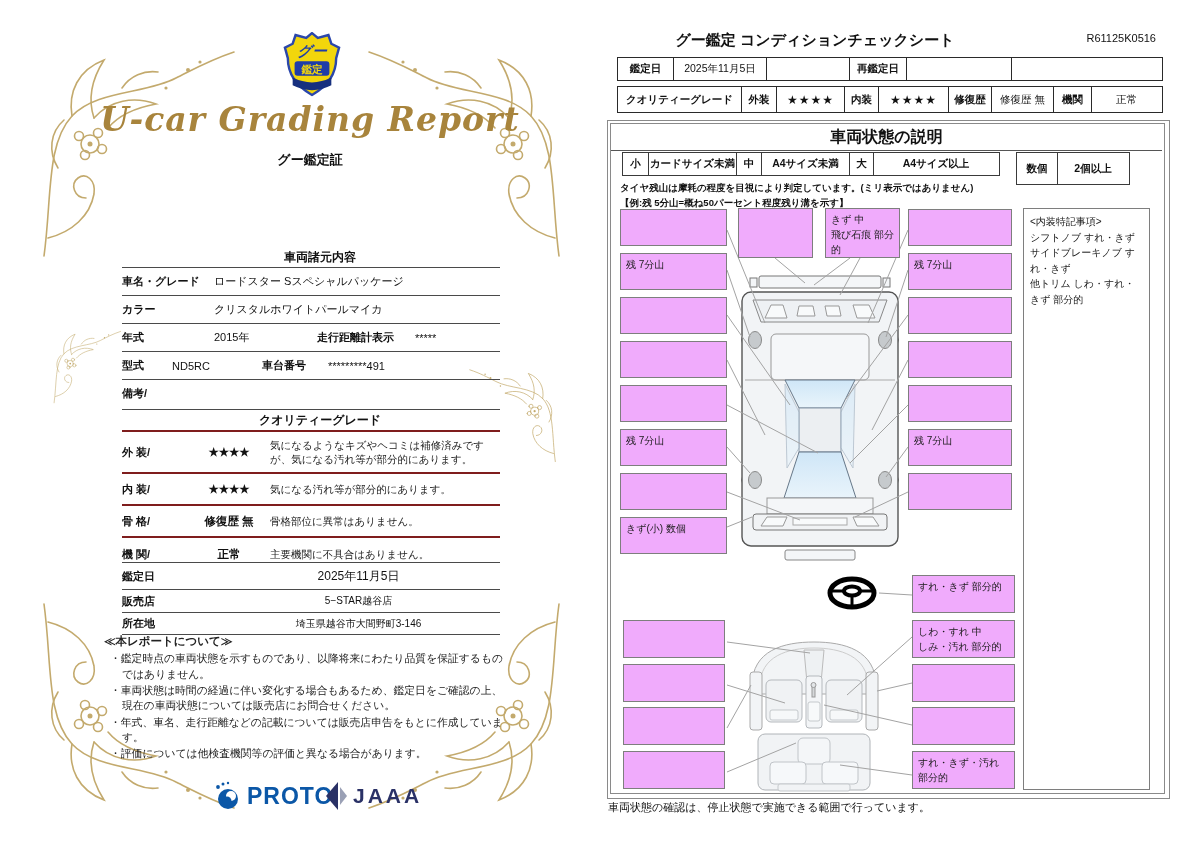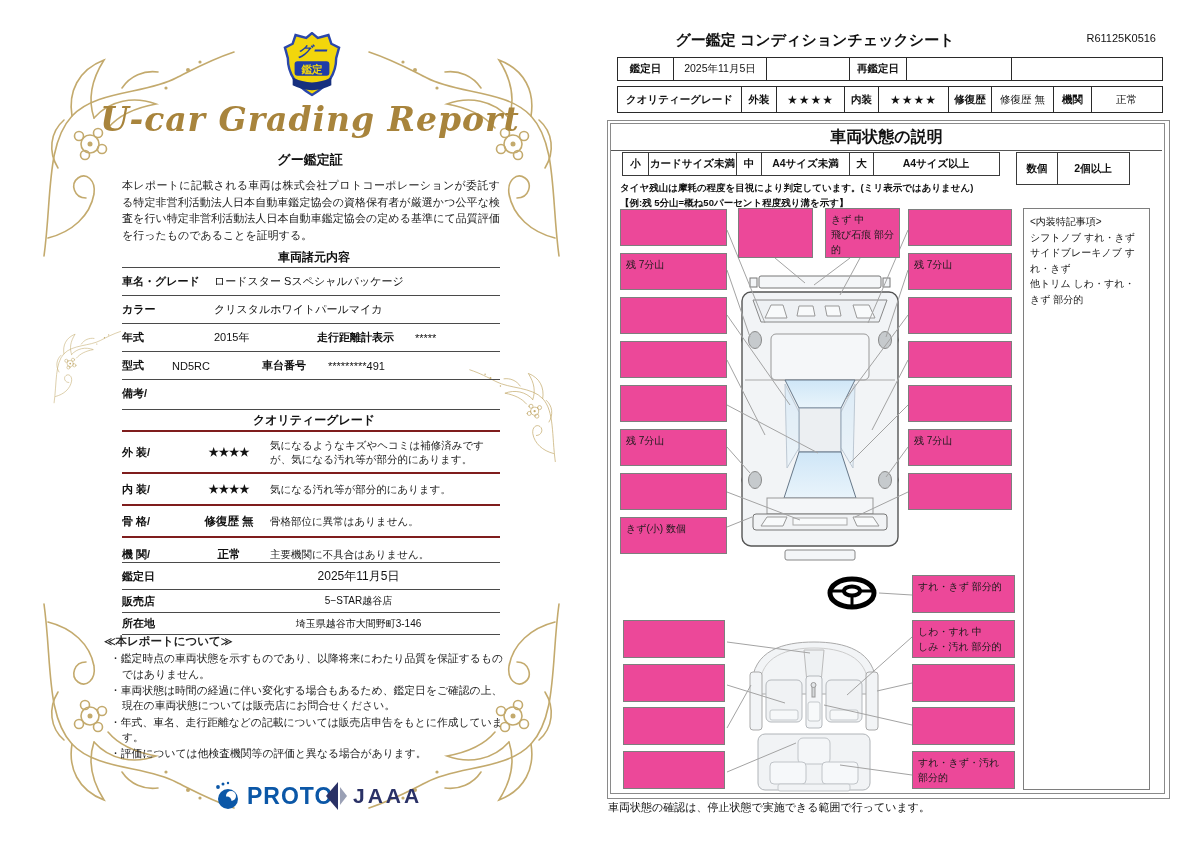--- a/index.html
+++ b/index.html
@@ -6,21 +6,21 @@
   #app{position:relative;width:1200px;height:848px;background:#ffffff;overflow:hidden;
        font-family:"Liberation Sans",sans-serif;color:#111;}
   .abs{position:absolute;}
   svg{display:block;}
   
   .script-title{left:70px;top:100px;width:480px;text-align:center;
     font-family:"DejaVu Serif",serif;font-style:italic;font-weight:bold;
     font-size:33px;color:#a8843c;letter-spacing:1px;}
   .cert-sub{left:90px;top:151px;width:440px;text-align:center;font-size:13px;font-weight:bold;}
   .intro{left:122px;top:177px;width:378px;font-size:11px;line-height:1.5;text-align:justify;color:#222;}
-  .sec-title{width:378px;left:125px;text-align:center;font-weight:bold;font-size:12px;}
+  .sec-title{width:378px;left:131px;text-align:center;font-weight:bold;font-size:12px;}
   .ltable{left:122px;top:267px;width:378px;font-size:11px;}
   .lrow{display:flex;align-items:center;border-top:1px solid #4a4a4a;height:27px;}
   .lrow:last-child{border-bottom:1px solid #4a4a4a;height:31px;align-items:flex-start;padding-top:6px;box-sizing:border-box;}
   .lab{font-weight:bold;}
   .gtable{left:122px;top:430px;width:378px;font-size:11px;}
   .grow{display:flex;border-top:2px solid #7f1d1d;align-items:center;}
   .glab{width:66px;font-weight:bold;}
   .gval{width:82px;font-weight:bold;text-align:center;font-size:11.5px;}
   .gdesc{flex:1;font-size:10.5px;line-height:1.35;color:#222;}
   .mtable{left:122px;top:562px;width:378px;font-size:11px;}
@@ -45,21 +45,21 @@
   .tcell.stars{font-size:12px;letter-spacing:1px;}
   .mainbox-outer{left:607px;top:120px;width:561px;height:677px;border:1px solid #8a8a8a;z-index:0;}
   .mainbox-inner{left:610px;top:123px;width:553px;height:669px;border:1px solid #8a8a8a;z-index:0;}
   .mainbox-header{left:611px;top:124px;width:551px;height:26px;line-height:26px;text-align:center;
                   font-weight:bold;font-size:16px;border-bottom:1px solid #555;z-index:1;}
   .lgrow{position:absolute;display:flex;border:1.5px solid #3a3a3a;box-sizing:border-box;background:#fff;z-index:1;}
   .lgcell{box-sizing:border-box;border-left:1.5px solid #3a3a3a;display:flex;align-items:center;
           justify-content:center;font-size:10.5px;font-weight:bold;}
   .lgcell:first-child{border-left:none;}
   .tire-note{left:620px;top:181px;width:420px;font-size:9.5px;font-weight:600;line-height:1.55;color:#111;z-index:1;}
-  .abox{position:absolute;background:#ec4899;border:1px solid #7e7e7e;font-size:10px;line-height:1.5;
+  .abox{position:absolute;background:#f0abfc;border:1px solid #7e7e7e;font-size:10px;line-height:1.5;
         padding:3px 5px;white-space:pre-line;z-index:2;color:#1a1a1a;box-sizing:border-box;}
   .notes-box{left:1023px;top:208px;width:127px;height:582px;border:1px solid #7e7e7e;background:#fff;
              font-size:10px;line-height:1.55;padding:5px 6px;box-sizing:border-box;z-index:2;color:#1a1a1a;}
   .footer-note{left:608px;top:800px;font-size:11px;color:#111;}
   .z1{z-index:1;} .z0{z-index:0;}
 </style>
 </head>
 <body>
 
 <div id="app">
@@ -95,21 +95,20 @@
   <svg class="abs" style="left:283px;top:32px;" width="58" height="66" viewBox="0 0 60 68">
     <path d="M30 1 L36 6 L47 3 L50 12 L58 16 L55 27 C55 45 44 57 30 65 C16 57 5 45 5 27 L2 16 L10 12 L13 3 L24 6 Z" fill="#f2d60c" stroke="#2b47ab" stroke-width="2.5"></path>
     <text x="30" y="25" font-size="15" font-weight="bold" font-style="italic" fill="#1f3da8" text-anchor="middle">グー</text>
     <rect x="12" y="30" width="36" height="15" rx="3" fill="#1f3da8"></rect>
     <text x="30" y="42" font-size="11" font-weight="bold" fill="#f2d60c" text-anchor="middle">鑑定</text>
     <path d="M10 47 Q30 57 50 47 L50 55 Q30 65 10 55 Z" fill="#17307f"></path>
   </svg>
 
   <div class="abs script-title">U-car Grading Report</div>
   <div class="abs cert-sub">グー鑑定証</div>
-  <p class="abs intro" style="margin:0;">本レポートに記載される車両は株式会社プロトコーポレーションが委託する特定非営利活動法人日本自動車鑑定協会の資格保有者が厳選かつ公平な検査を行い特定非営利活動法人日本自動車鑑定協会の定める基準にて品質評価を行ったものであることを証明する。</p>
 
   <div class="abs sec-title" style="top:249px;">車両諸元内容</div>
 
   <div class="abs ltable">
     <div class="lrow">
       <span class="lab" style="width:92px;">車名・グレード</span>
       <span>ロードスター Sスペシャルパッケージ</span>
     </div>
     <div class="lrow">
       <span class="lab" style="width:92px;">カラー</span>

